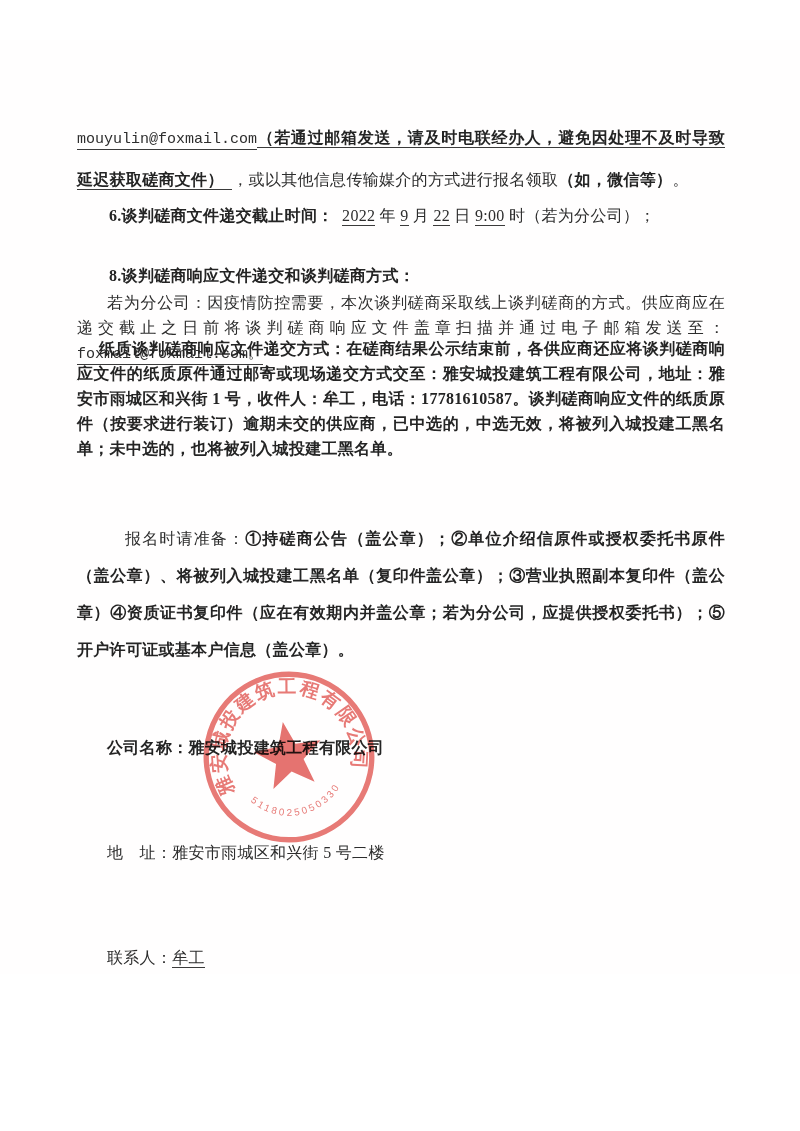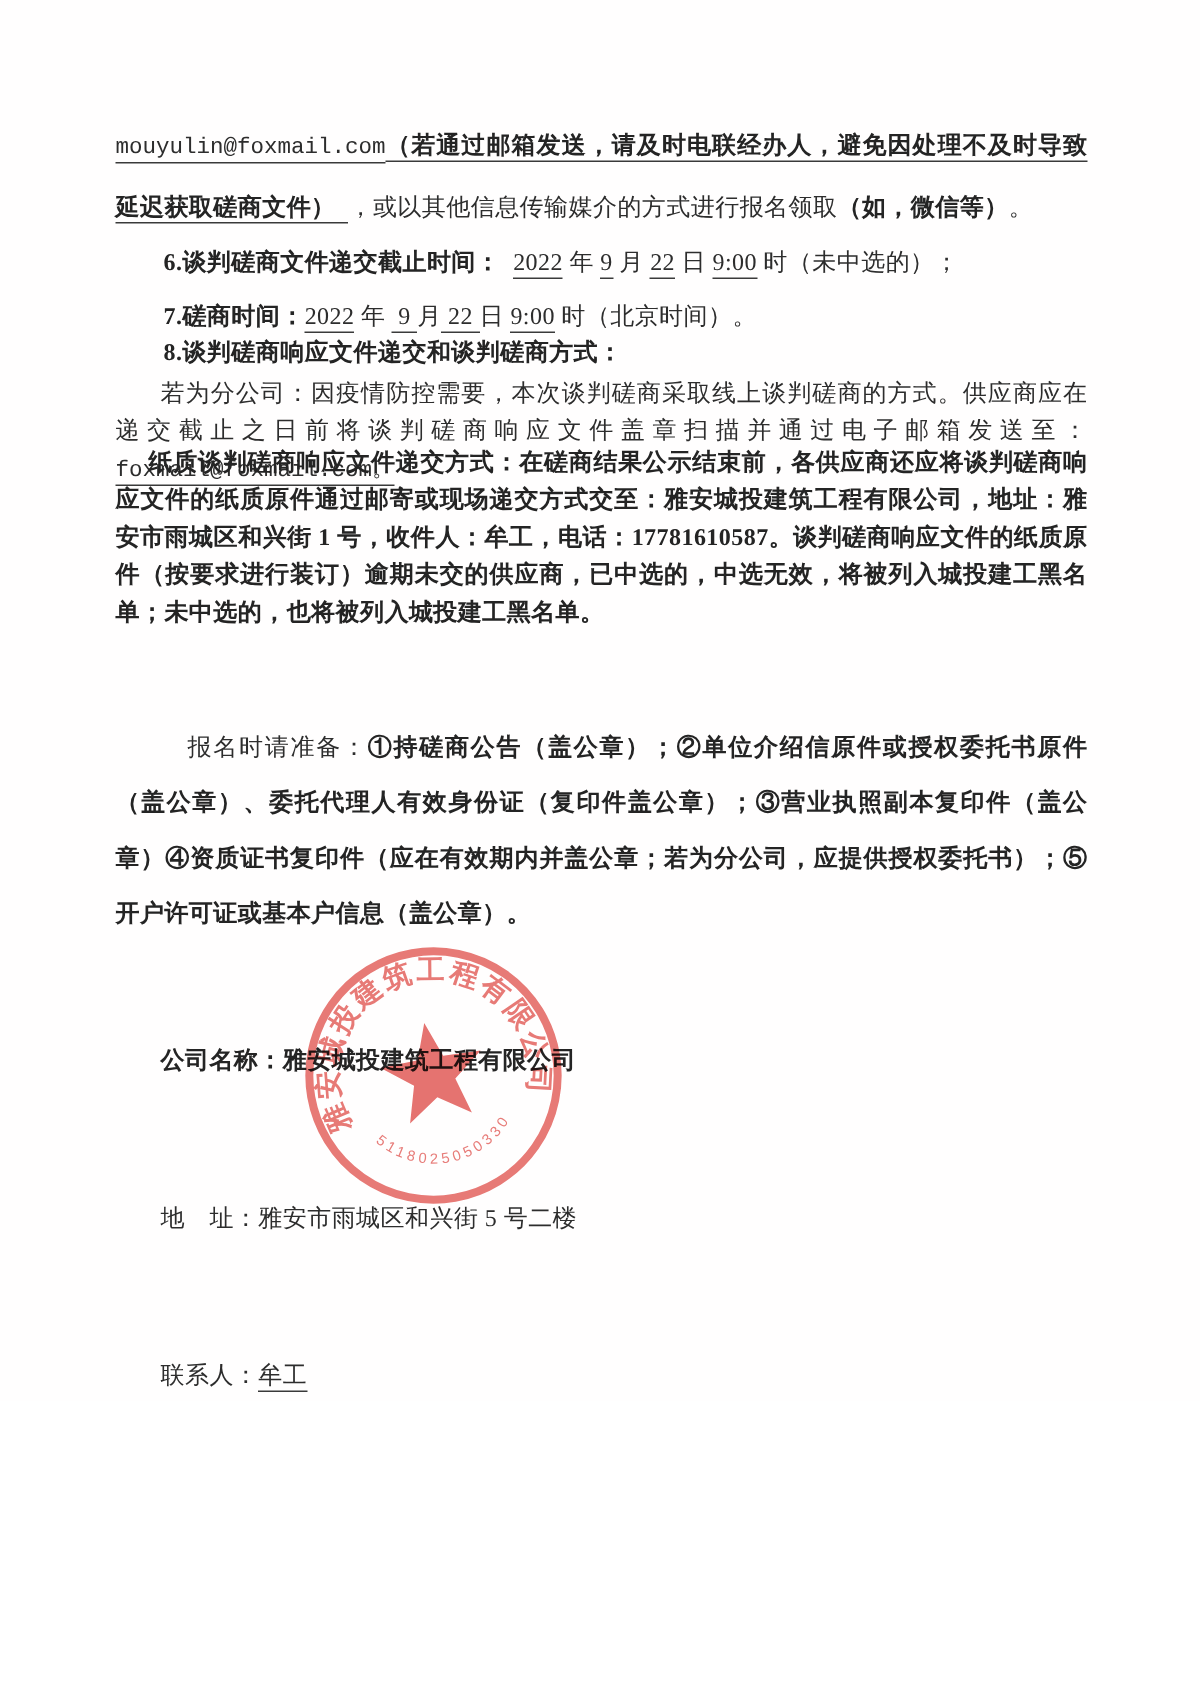--- a/index.html
+++ b/index.html
@@ -1,19 +1,20 @@
 <!DOCTYPE html>
 <html><head>
 <meta charset="utf-8">
 <style>
   html,body{margin:0;padding:0;background:#ffffff;}
   .page{
     position:relative;width:800px;height:934px;background:#fffefe;overflow:hidden;
     font-family:"Liberation Serif","DejaVu Serif",serif;
     color:#2d2d2d;
+    margin-top:40px;
   }
   .blk{position:absolute;left:77px;width:648px;font-size:16px;letter-spacing:0.3px;
        text-align:justify;white-space:pre-wrap;}
   .b{font-weight:bold;color:#242424;}
   .u{border-bottom:1px solid #3a3a3a;padding-bottom:1px;}
   .mono{font-family:"Liberation Mono","DejaVu Sans Mono",monospace;font-size:15px;letter-spacing:0;}
   .num{font-family:"Liberation Serif",serif;}
   
   .p-intro   {top:78px;  line-height:40px;}
   .p-item6   {top:162px; line-height:28px; padding-left:32px;}
@@ -37,32 +38,31 @@
                 font-family:"Liberation Serif",serif;}
   .seal-code{fill:#e2605c;font-size:11px;letter-spacing:3px;font-family:"Liberation Sans",sans-serif;}
 </style>
 </head>
 <body>
 
 <div class="page">
 
   <div class="blk p-intro"><span class="mono u">mouyulin@foxmail.com</span><span class="b u">（若通过邮箱发送，请及时电联经办人，避免因处理不及时导致延迟获取磋商文件）&nbsp;&nbsp;</span><span>，或以其他信息传输媒介的方式进行报名领取</span><span class="b">（如，微信等）</span><span>。</span></div>
 
-  <div class="blk p-item6"><span class="b">6.谈判磋商文件递交截止时间：</span><span>&nbsp;&nbsp;</span><span class="u num">2022</span><span> 年 </span><span class="u num">9</span><span> 月 </span><span class="u num">22</span><span> 日 </span><span class="u num">9:00</span><span> 时</span><span>（未中选的）；</span></div>
+  <div class="blk p-item6"><span class="b">6.谈判磋商文件递交截止时间：</span><span>&nbsp;&nbsp;</span><span class="u num">2022</span><span> 年 </span><span class="u num">9</span><span> 月 </span><span class="u num">22</span><span> 日 </span><span class="u num">9:00</span><span> 时</span><span>（若为分公司）；</span></div>
 
-  <div class="blk p-item7"><span class="b">7.磋商时间：</span><span class="u num">2022</span><span> 年 </span><span class="u num">&nbsp;9&nbsp;</span><span>月</span><span class="u num">&nbsp;22&nbsp;</span><span>日 </span><span class="u num">9:00</span><span> 时</span><span>（北京时间）。</span></div>
 
   <div class="blk p-item8h"><span class="b">8.谈判磋商响应文件递交和谈判磋商方式：</span></div>
 
   <div class="blk p-paraA"><span>若为分公司：因疫情防控需要，本次谈判磋商采取线上谈判磋商的方式。供应商应在递交截止之日前将谈判磋商响应文件盖章扫描并通过电子邮箱发送至：</span><span class="mono u">foxmail@foxmail.com。</span></div>
 
   <div class="blk p-paraB"><span class="b">纸质谈判磋商响应文件递交方式：在磋商结果公示结束前，各供应商还应将谈判磋商响应文件的纸质原件通过邮寄或现场递交方式交至：雅安城投建筑工程有限公司，地址：雅安市雨城区和兴街 1 号，收件人：牟工，电话：17781610587。谈判磋商响应文件的纸质原件（按要求进行装订）逾期未交的供应商，已中选的，中选无效，将被列入城投建工黑名单；未中选的，也将被列入城投建工黑名单。</span></div>
 
 
-  <div class="blk p-signup"><span>报名时请准备：</span><span class="b">①持磋商公告（盖公章）；②单位介绍信原件或授权委托书原件（盖公章）、委托代理人有效身份证（复印件盖公章）；③营业执照副本复印件（盖公章）④资质证书复印件（应在有效期内并盖公章；若为分公司，应提供授权委托书）；⑤开户许可证或基本户信息（盖公章）。</span></div>
+  <div class="blk p-signup"><span>报名时请准备：</span><span class="b">①持磋商公告（盖公章）；②单位介绍信原件或授权委托书原件（盖公章）、将被列入城投建工黑名单（复印件盖公章）；③营业执照副本复印件（盖公章）④资质证书复印件（应在有效期内并盖公章；若为分公司，应提供授权委托书）；⑤开户许可证或基本户信息（盖公章）。</span></div>
 
   <div class="blk p-contact">
     <span class="contact-line"><span class="b">公司名称：</span><span class="b">雅安城投建筑工程有限公司</span></span>
     <span class="contact-line"><span>地　址：</span><span>雅安市雨城区和兴街 5 号二楼</span></span>
     <span class="contact-line"><span>联系人：</span><span class="u">牟工</span></span>
   </div>
 
   <svg class="seal" viewBox="0 0 200 200" aria-hidden="true">
     <circle class="seal-ring" cx="100" cy="100" r="93"></circle>
     <polygon class="seal-star" points="100,60 109.7,86.65 138.04,87.64 115.69,105.1 123.51,132.36 100,116.5 76.49,132.36 84.31,105.1 61.96,87.64 90.3,86.65"></polygon>

